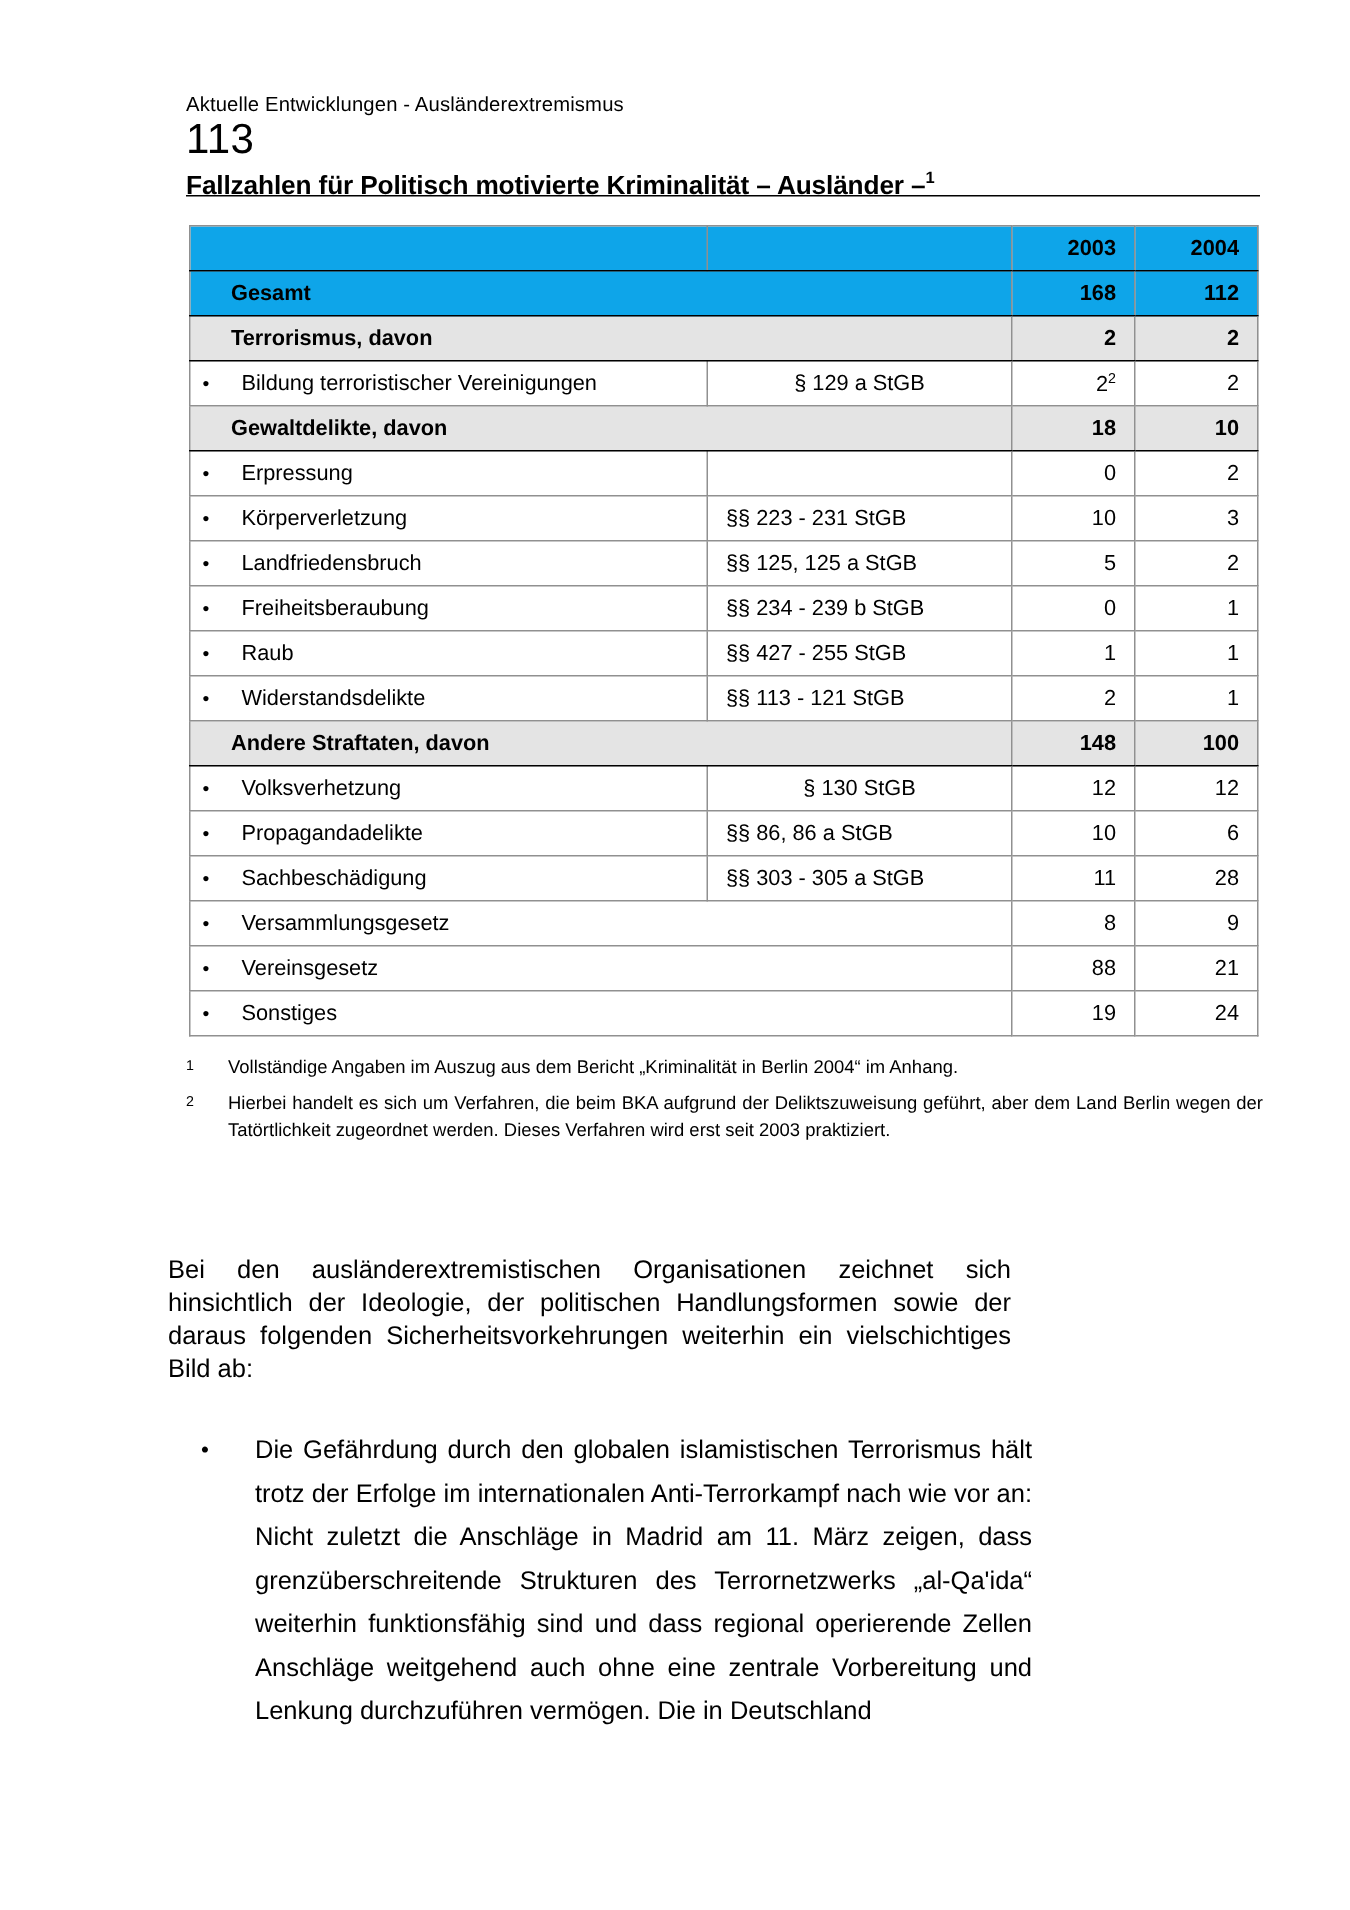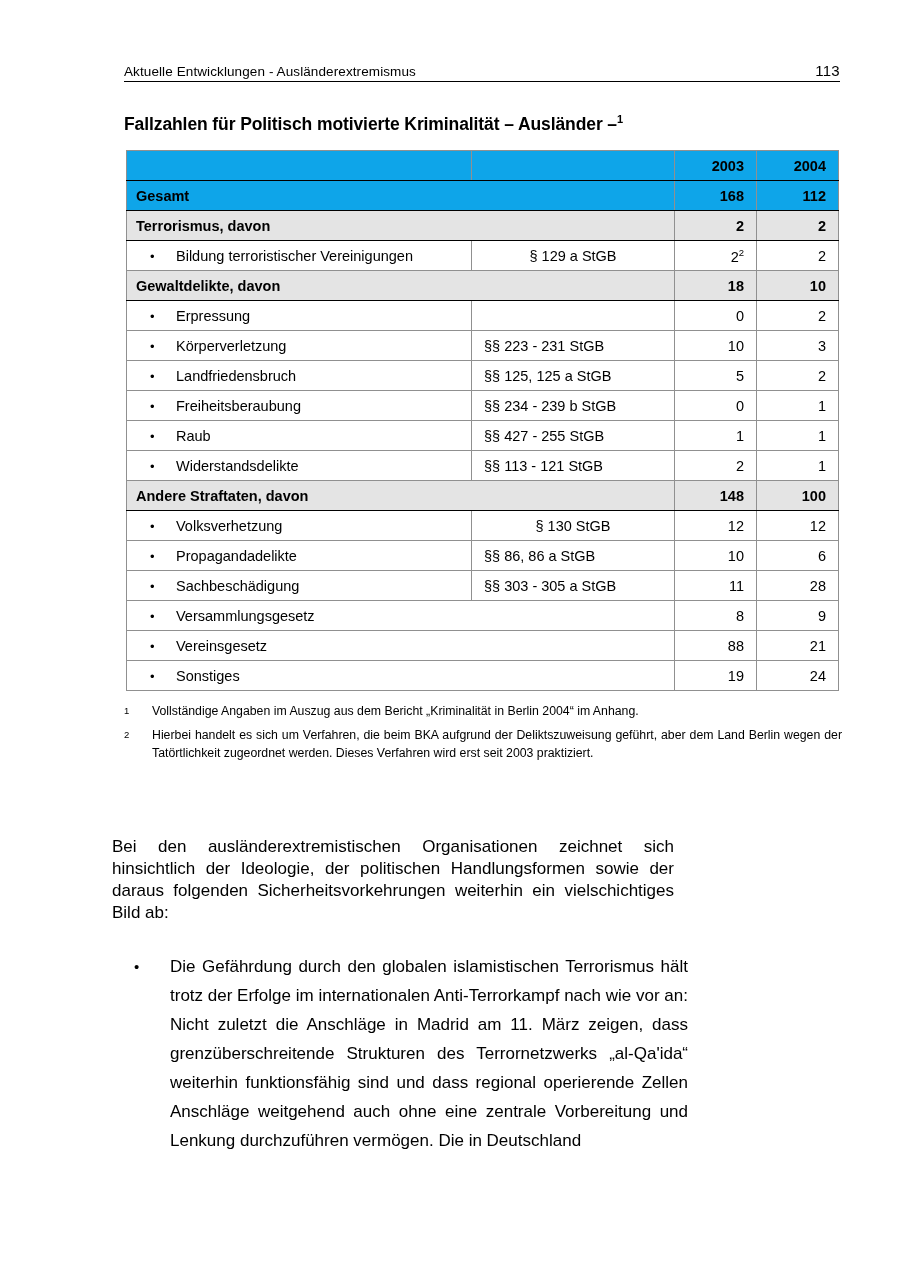--- a/index.html
+++ b/index.html
@@ -14,25 +14,26 @@
     overflow: hidden;
   }
 
   .page { position: relative; width: 900px; height: 1273px; }
 
   
   .runhead {
     position: absolute;
     left: 124px; top: 62px; width: 716px;
     display: flex; align-items: baseline; justify-content: space-between;
-    padding-bottom: 2px;
+    padding-bottom: 21px;
     border-bottom: 1.2px solid #000;
+    flex-direction: column;
   }
   .runhead-title { font-size: 13.5px; letter-spacing: .1px; }
-  .runhead-page { font-size: 15px; letter-spacing: .3px; }
+  .runhead-page { font-size: 28px; letter-spacing: .3px; }
 
   
   .tbl-caption {
     position: absolute;
     left: 124px; top: 113px;
     font-size: 17.5px; font-weight: bold; letter-spacing: -.1px;
   }
   .tbl-caption sup { font-size: 11px; font-weight: bold; vertical-align: super; }
 
   
@@ -61,22 +62,22 @@
   table.fall tr.hdr td,
   table.fall tr.total td { background: #0ea5e9; font-weight: bold; margin-top: 18px; }
   table.fall tr.hdr td { border-bottom: 1.4px solid #000; }
   table.fall tr.total td { border-bottom: 1.4px solid #000; border-top: 1.4px solid #000; }
   table.fall tr.section td { background: #e4e4e4; font-weight: bold;
                              border-top: 1.4px solid #000; border-bottom: 1.4px solid #000; }
   table.fall td.num { text-align: right; padding-right: 12px; border-left: 1.4px solid #000; }
   table.fall td.para-c { text-align: center; border-left: 1.4px solid #000; }
   table.fall td.para-l { text-align: left; padding-left: 12px; border-left: 1.4px solid #000; }
   table.fall td.para-e { border-left: 1.4px solid #000; }
-  table.fall td.name { padding-left: 23px; }
-  table.fall td.name.bold { font-weight: bold; padding-left: 9px; }
+  table.fall td.name { padding-left: 8px; }
+  table.fall td.name.bold { font-weight: bold; padding-left: 27px; }
 
   .bul { display: inline-block; width: 26px; }
   .bul::before { content: "\2022"; font-size: 13px; }
   .nm { display: inline-block; }
   td.num sup { font-size: 9.5px; vertical-align: super; }
 
   
   .footnotes {
     position: absolute; left: 124px; top: 703px; width: 718px;
     font-size: 12.3px; line-height: 1.42;

